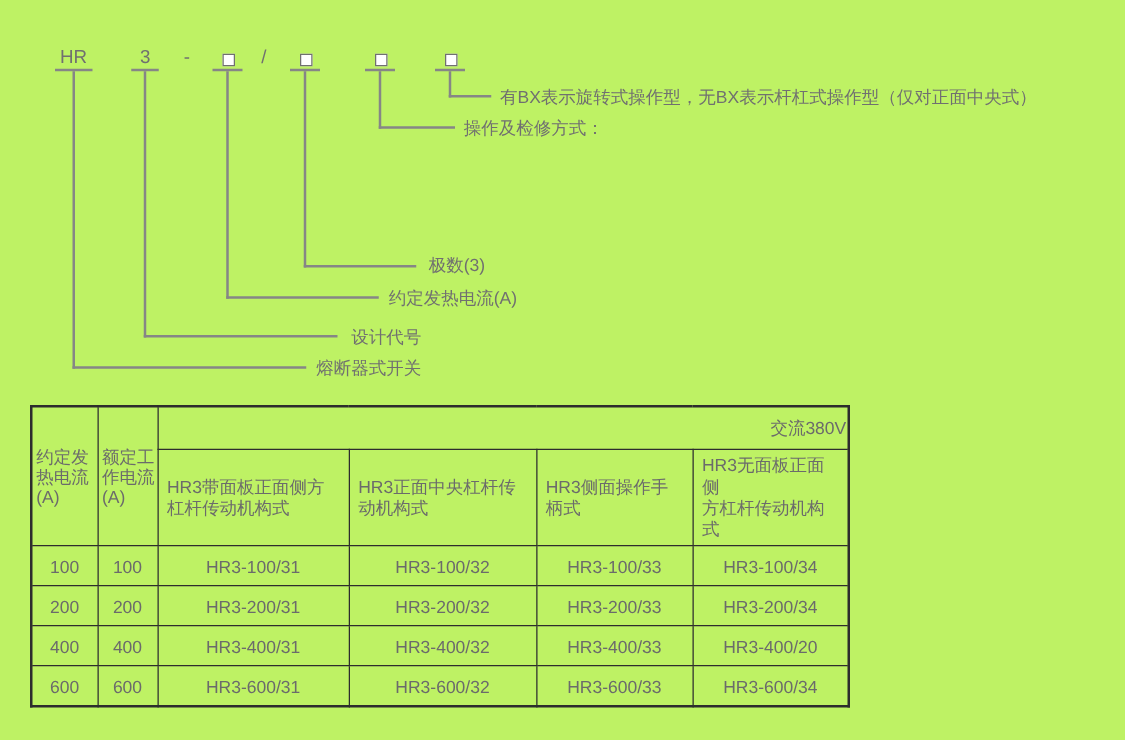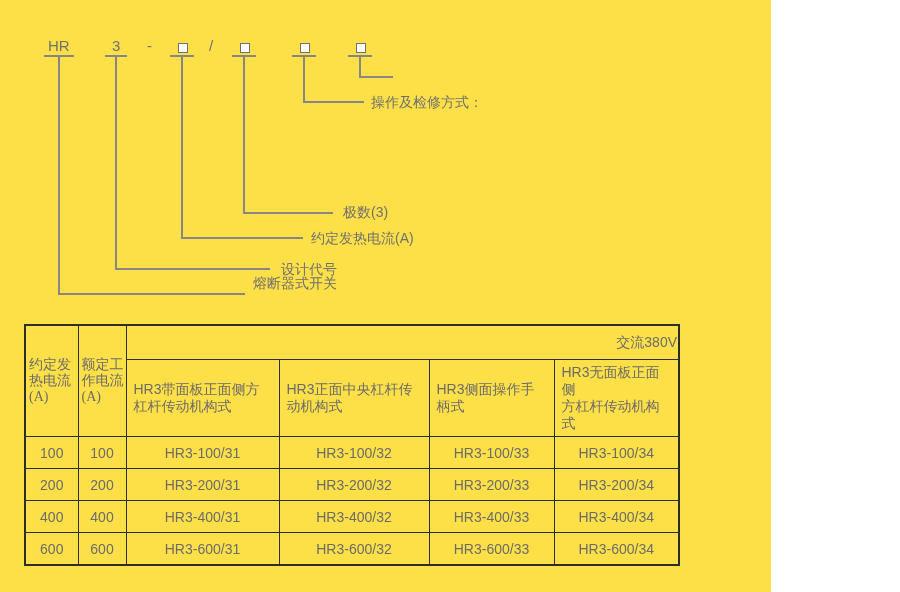--- a/index.html
+++ b/index.html
@@ -1,30 +1,30 @@
 <!DOCTYPE html>
 <html><head>
 <meta charset="utf-8">
 <style>
   html,body{margin:0;padding:0;background:#fff;}
-  #page{position:relative;width:771px;height:592px;background:#fde047;overflow:hidden;
+  #page{position:relative;width:900px;height:592px;background:#bef264;overflow:hidden;
         font-family:"Liberation Sans","DejaVu Sans",sans-serif;}
   
   .vline{position:absolute;width:2px;background:#868686;}
   .hline{position:absolute;height:2px;background:#868686;}
   
   .lbl{position:absolute;font-size:14px;color:#707070;white-space:nowrap;line-height:17px;}
   .model-txt{position:absolute;font-size:15px;color:#707070;line-height:17px;}
   .sq{position:absolute;width:8px;height:8px;border:1px solid #707070;top:43px;background:#fff;}
   .op-items{position:absolute;left:492px;top:94px;font-size:14px;color:#707070;line-height:21px;white-space:nowrap;}
   
   #spec-table{position:absolute;left:24px;top:324px;width:654px;border-collapse:collapse;
               table-layout:fixed;font-size:14px;color:#6b6b6b;border:2px solid #2d2d2d;}
   #spec-table th,#spec-table td{border:1px solid #2d2d2d;font-weight:normal;overflow:hidden;}
-  .colh{text-align:left;vertical-align:middle;padding:0 2px 0 3px;white-space:pre-line;line-height:16px;font-family:Liberation Serif, serif;}
+  .colh{text-align:left;vertical-align:middle;padding:0 2px 0 3px;white-space:pre-line;line-height:16px;}
   .span-h{text-align:right;vertical-align:middle;height:31px;}
   .subh{text-align:left;vertical-align:middle;padding:0 7px;white-space:pre-line;line-height:17px;height:76px;}
   .cell{text-align:center;vertical-align:middle;height:29px;margin-top:38px;}
 </style>
 </head>
 <body>
 
 <div id="page">
 
   <span class="model-txt" style="left:48px;top:37px;">HR</span>
@@ -54,25 +54,26 @@
 
   <div class="vline" style="left:243px;top:57px;height:157px;"></div>
   <div class="hline" style="left:243px;top:212px;width:90px;"></div>
 
   <div class="vline" style="left:303px;top:57px;height:46px;"></div>
   <div class="hline" style="left:303px;top:101px;width:61px;"></div>
 
   <div class="vline" style="left:359px;top:57px;height:21px;"></div>
   <div class="hline" style="left:359px;top:76px;width:34px;"></div>
 
+  <span class="lbl" style="left:400px;top:69px;">有BX表示旋转式操作型，无BX表示杆杠式操作型（仅对正面中央式）</span>
   <span class="lbl" style="left:371px;top:94px;">操作及检修方式：</span>
   <span class="lbl" style="left:343px;top:204px;">极数(3)</span>
   <span class="lbl" style="left:311px;top:230px;">约定发热电流(A)</span>
   <span class="lbl" style="left:281px;top:261px;">设计代号</span>
-  <span class="lbl" style="left:253px;top:275px;">熔断器式开关</span>
+  <span class="lbl" style="left:253px;top:286px;">熔断器式开关</span>
 
   <table id="spec-table">
     <colgroup>
       <col style="width:53px;">
         <col style="width:48px;">
         <col style="width:153px;">
       <col style="width:150px;">
         <col style="width:125px;">
         <col style="width:125px;">
     </colgroup>
@@ -111,21 +112,21 @@
         <td class="cell">HR3-200/32</td>
         <td class="cell">HR3-200/33</td>
         <td class="cell">HR3-200/34</td>
       </tr>
       <tr>
         <td class="cell">400</td>
         <td class="cell">400</td>
         <td class="cell">HR3-400/31</td>
         <td class="cell">HR3-400/32</td>
         <td class="cell">HR3-400/33</td>
-        <td class="cell">HR3-400/34</td>
+        <td class="cell">HR3-400/20</td>
       </tr>
       <tr>
         <td class="cell">600</td>
         <td class="cell">600</td>
         <td class="cell">HR3-600/31</td>
         <td class="cell">HR3-600/32</td>
         <td class="cell">HR3-600/33</td>
         <td class="cell">HR3-600/34</td>
       </tr>
     </tbody>

